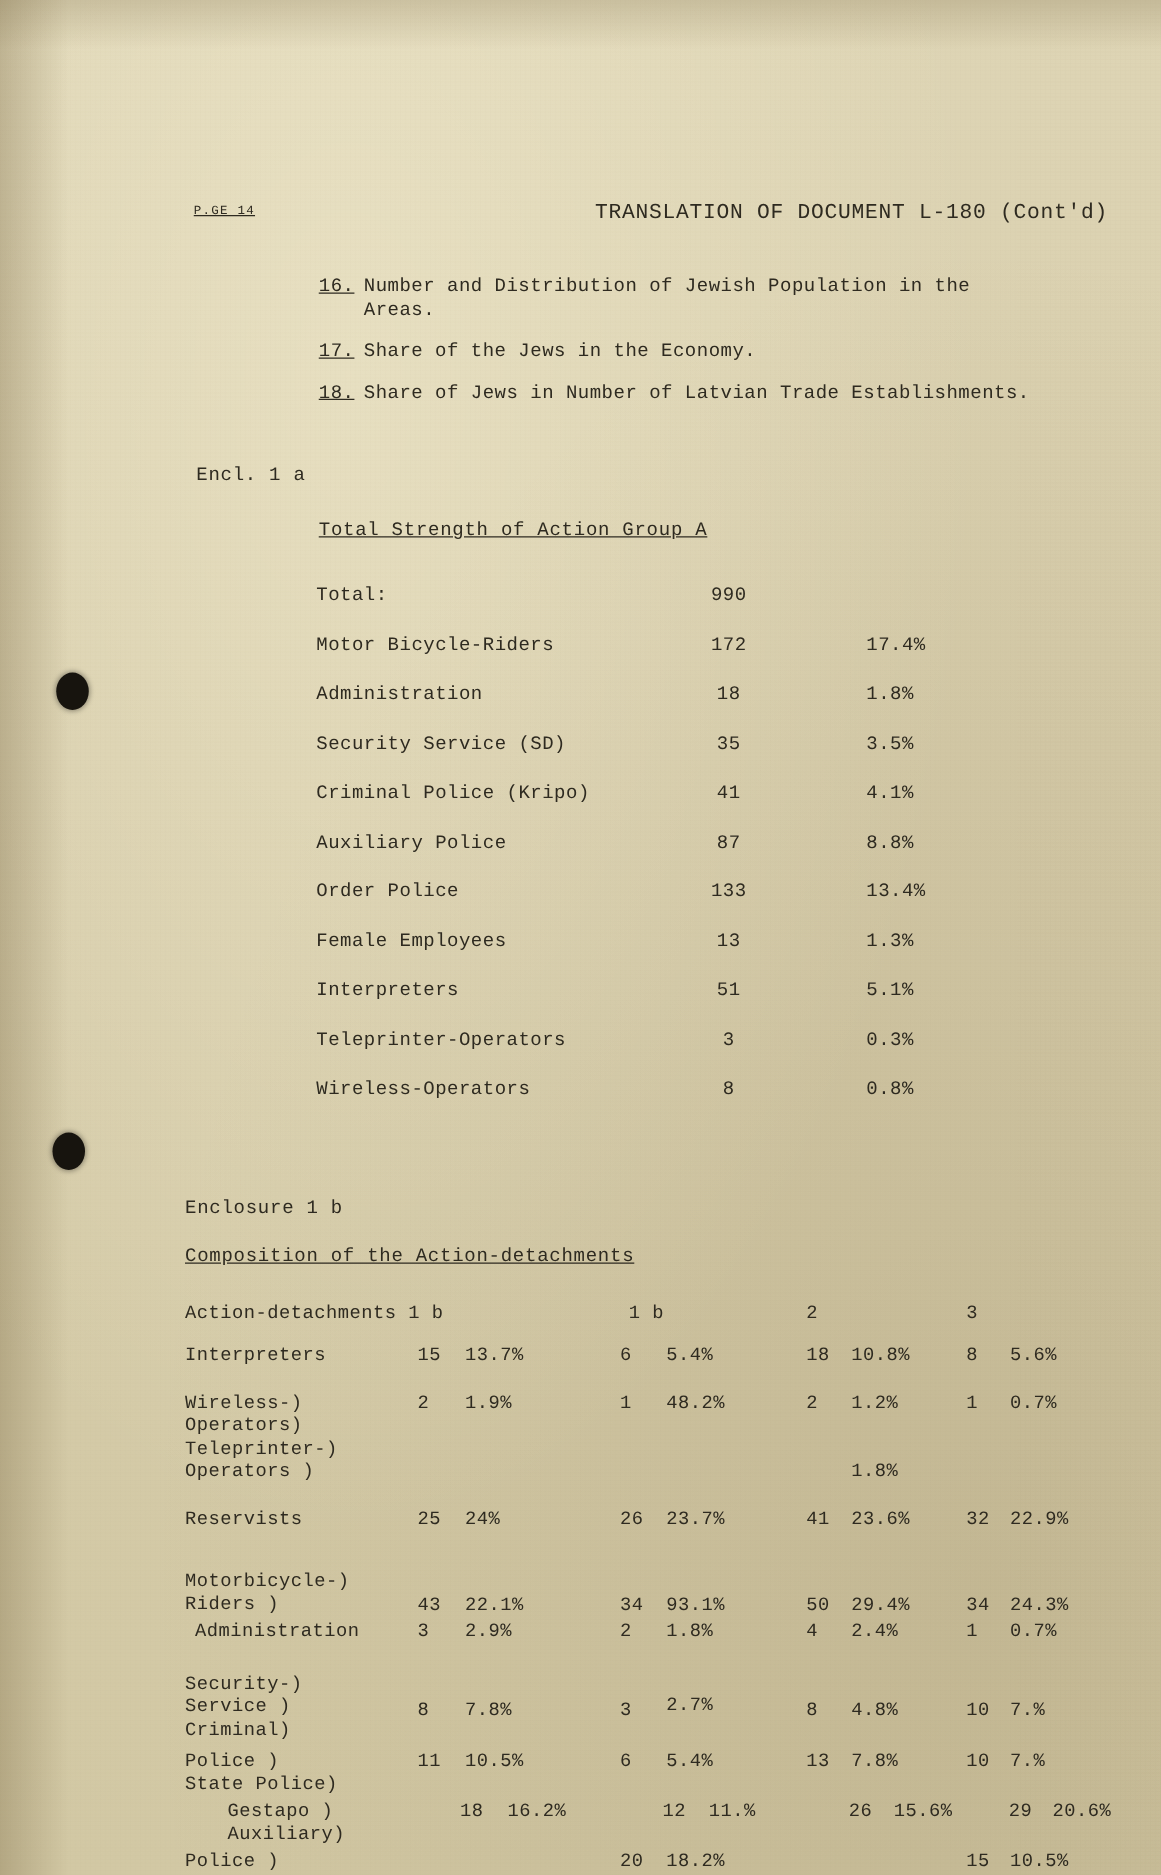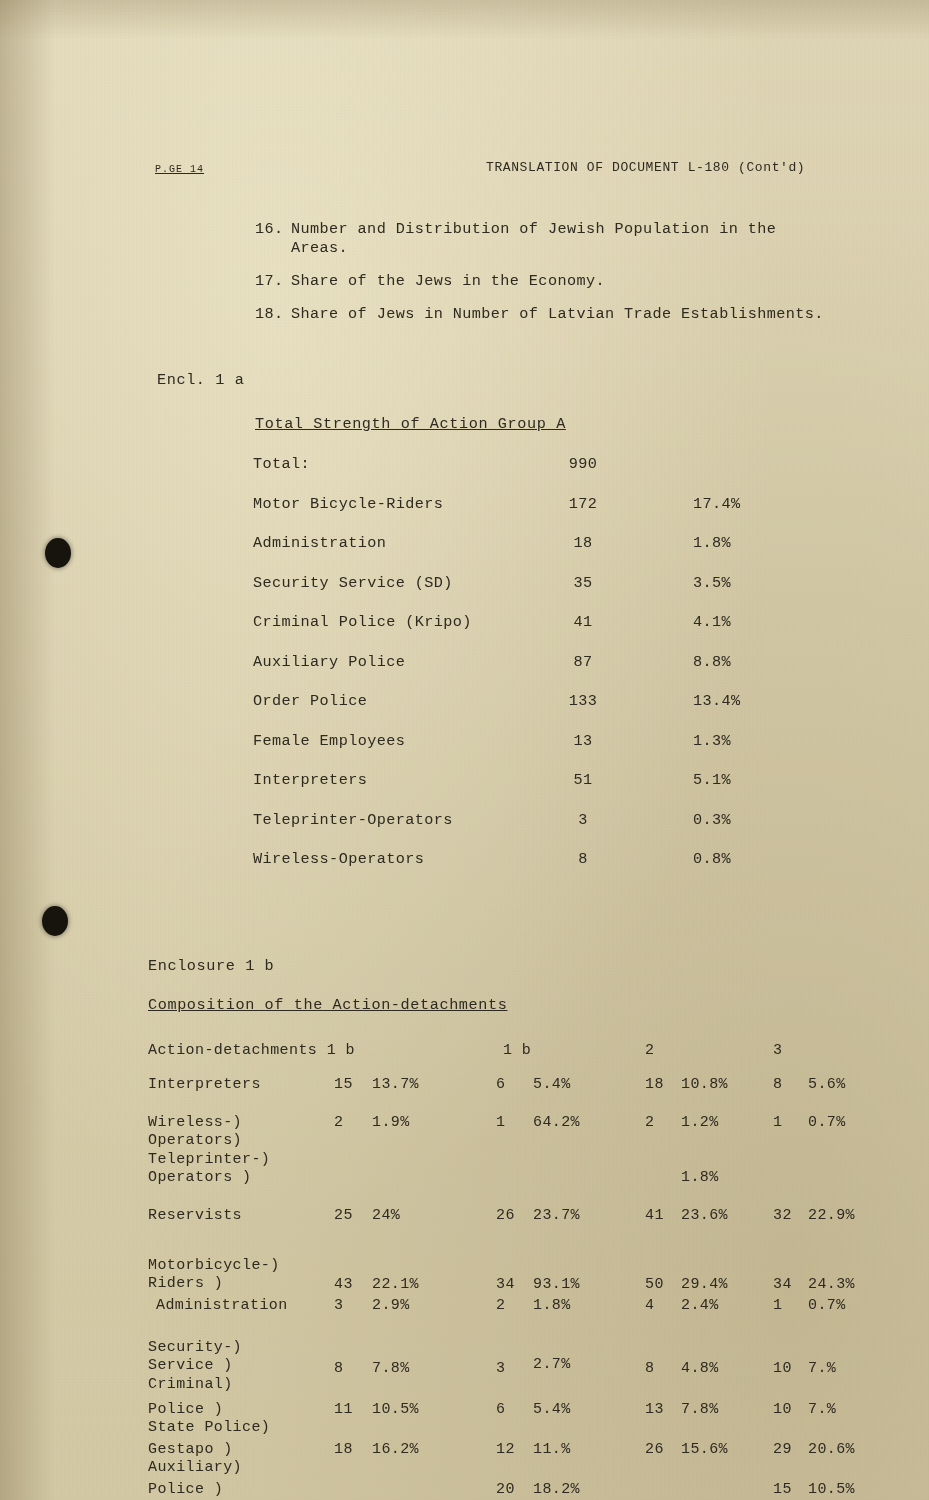--- a/index.html
+++ b/index.html
@@ -66,39 +66,40 @@
   
   .hdr-page {
     position: absolute;
     left: 155px; top: 164px;
     text-decoration: underline;
     font-size: 10px;
     letter-spacing: 1px;
   }
   .hdr-title {
     position: absolute;
-    left: 486px; top: 160px;
-    font-size: 13px;
+    left: 476px; top: 160px;
+    font-size: 17px;
     letter-spacing: 0.6px;
     white-space: nowrap;
   }
 
   
   .num-list {
     position: absolute;
     left: 255px; top: 220px;
     width: 610px;
   }
   .num-item {
     display: flex;
     margin-bottom: 14px;
   }
   .num-item .n {
     width: 36px;
     flex: 0 0 36px;
+    text-decoration: underline;
   }
   .num-item .txt {
     flex: 1 1 auto;
     white-space: pre-line;
     font-family: Liberation Mono, monospace;
   }
 
   .encl1a {
     position: absolute;
     left: 157px; top: 371px;
@@ -108,21 +109,21 @@
   .sect-title {
     position: absolute;
     left: 255px; top: 415px;
     text-decoration: underline;
     letter-spacing: 0.6px;
   }
 
   
   .strength {
     position: absolute;
-    left: 253px; top: 455px;
+    left: 253px; top: 467px;
     width: 560px;
   }
   .strength .row {
     height: 39.5px;
     position: relative;
   }
   .strength .label {
     position: absolute;
     left: 0; top: 0;
     white-space: nowrap;
@@ -306,21 +307,21 @@
     </div>
 
     <div class="crow" style="height:93px;">
       <span class="c-label">Wireless-)
 Operators)
 Teleprinter-)
 Operators  )</span>
       <span class="v c1n">2</span>
       <span class="v c1p">1.9%</span>
       <span class="v c2n">1</span>
-      <span class="v c2p">64.2%</span>
+      <span class="v c2p">48.2%</span>
       <span class="v c3n">2</span>
       <span class="v c3p">1.2%</span>
       <span class="v c4n">1</span>
       <span class="v c4p">0.7%</span>
       <span class="v c3p" style="top:55px;">1.8%</span>
     </div>
 
     <div class="crow" style="height:50px;">
       <span class="c-label">Reservists</span>
       <span class="v c1n">25</span>
@@ -378,21 +379,21 @@
       <span class="v c1n">11</span>
       <span class="v c1p">10.5%</span>
       <span class="v c2n">6</span>
       <span class="v c2p">5.4%</span>
       <span class="v c3n">13</span>
       <span class="v c3p">7.8%</span>
       <span class="v c4n">10</span>
       <span class="v c4p">7.%</span>
     </div>
 
-    <div class="crow" style="height:40px;">
+    <div class="crow" style="height:40px;margin-left:34px;">
       <span class="c-label">Gestapo      )
 Auxiliary)</span>
       <span class="v c1n">18</span>
       <span class="v c1p">16.2%</span>
       <span class="v c2n">12</span>
       <span class="v c2p">11.%</span>
       <span class="v c3n">26</span>
       <span class="v c3p">15.6%</span>
       <span class="v c4n">29</span>
       <span class="v c4p">20.6%</span>

